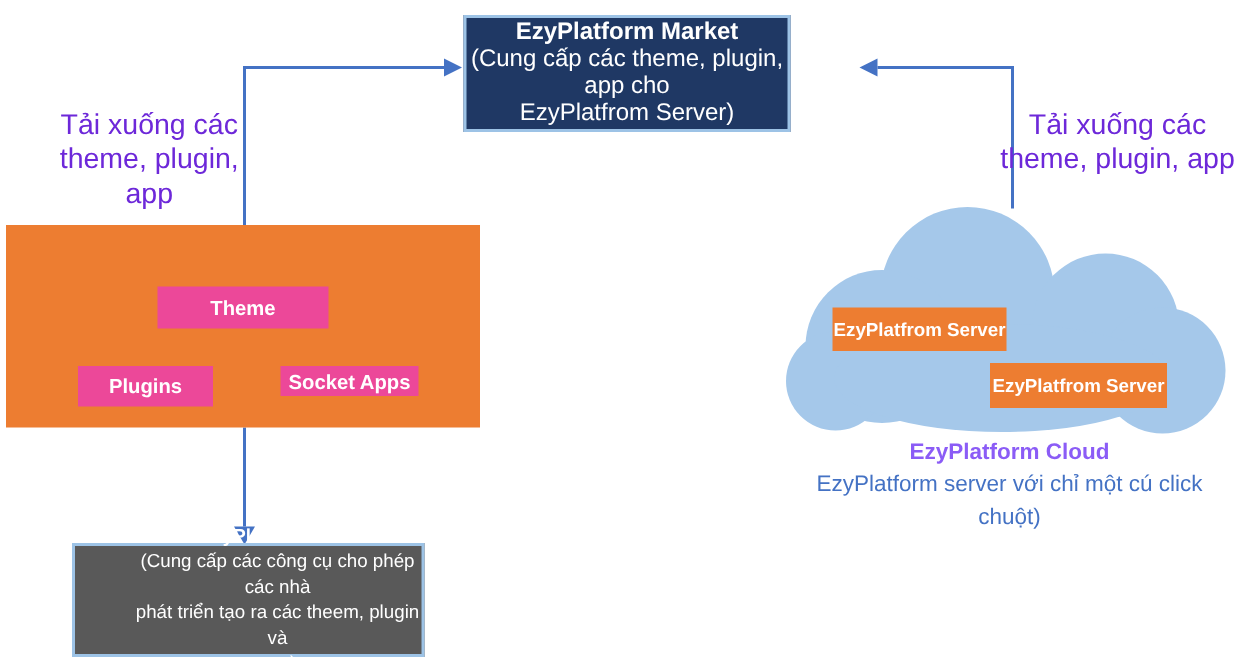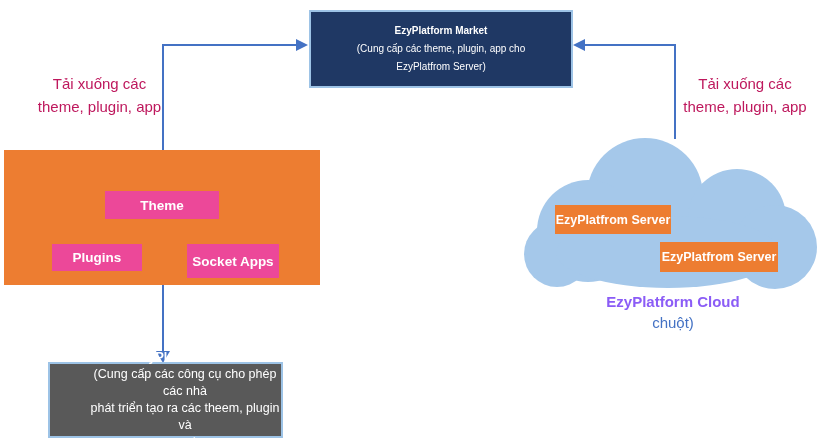--- a/index.html
+++ b/index.html
@@ -2,48 +2,48 @@
 <html><head>
 <meta charset="utf-8">
 <style>
   html,body{margin:0;padding:0;background:#ffffff;}
   body{font-family:"Liberation Sans",sans-serif;}
   #canvas{position:relative;width:825px;height:447px;background:#ffffff;overflow:hidden;}
   .abs{position:absolute;box-sizing:border-box;}
   .center{text-align:center;}
 
   
-  .market-box{left:309px;top:10px;width:264px;height:78px;background:#1F3864;border:2px solid #9DC3E6;
-    color:#fff;display:flex;flex-direction:column;justify-content:center;font-size:10px;line-height:18px;}
+  .market-box{left:309px;top:10px;width:218px;height:78px;background:#1F3864;border:2px solid #9DC3E6;
+    color:#fff;display:flex;flex-direction:column;justify-content:center;font-size:16px;line-height:18px;}
   .market-title{font-weight:bold;}
   .server-box{left:4px;top:150px;width:316px;height:135px;background:#ED7D31;color:#fff;}
   .server-title{left:0;top:158px;width:316px;font-weight:bold;font-size:13.5px;color:#fff;}
   .purple-box{background:#ec4899;color:#fff;font-weight:bold;font-size:13.5px;
     display:flex;align-items:center;justify-content:center;}
   .theme-box{left:105px;top:191px;width:114px;height:28px;}
   .plugins-box{left:52px;top:244px;width:90px;height:27px;}
-  .socket-box{left:187px;top:244px;width:92px;height:34px;}
+  .socket-box{left:187px;top:244px;width:92px;height:20px;}
   .sdk-box{left:48px;top:362px;width:235px;height:76px;background:#595959;border:2px solid #9DC3E6;
     color:#fff;display:flex;flex-direction:column;justify-content:center;font-size:12.5px;line-height:17px;padding-left:39px;}
   .sdk-title{font-weight:bold;}
 
   
   .h-line,.v-line{background:#4472C4;}
   .line-left-h{left:162px;top:44px;width:134px;height:2px;}
   .line-left-v{left:162px;top:44px;width:2px;height:106px;}
   .line-right-h{left:585px;top:44px;width:90px;height:2px;}
   .line-right-v{left:674px;top:44px;width:2px;height:95px;}
   .line-down-v{left:162px;top:285px;width:2px;height:66px;}
   .arrow{width:0;height:0;}
   .arrow-right{left:296px;top:39px;border-top:6px solid transparent;border-bottom:6px solid transparent;border-left:12px solid #4472C4;}
   .arrow-left{left:573px;top:39px;border-top:6px solid transparent;border-bottom:6px solid transparent;border-right:12px solid #4472C4;}
   .arrow-down{left:156px;top:351px;border-left:7px solid transparent;border-right:7px solid transparent;border-top:12px solid #4472C4;}
 
   
-  .side-label{color:#be185d;font-size:15px;line-height:23px;}
+  .side-label{color:#6d28d9;font-size:19px;line-height:23px;}
   .label-left{left:22px;top:72px;width:155px;}
   .label-right{left:665px;top:72px;width:160px;}
   .label-dev{left:38px;top:309px;width:258px;color:#212121;font-size:15px;}
 
   
   .cloud-svg{left:523px;top:135px;width:300px;height:156px;}
   .cloud-server1{left:555px;top:205px;width:116px;height:29px;background:#ED7D31;color:#fff;
     font-weight:bold;font-size:12.5px;display:flex;align-items:center;justify-content:center;}
   .cloud-server2{left:660px;top:242px;width:118px;height:30px;background:#ED7D31;color:#fff;
     font-weight:bold;font-size:12.5px;display:flex;align-items:center;justify-content:center;}
@@ -112,16 +112,17 @@
     </g>
   </svg>
   <div class="abs cloud-server1">
     <span>EzyPlatfrom Server</span>
   </div>
   <div class="abs cloud-server2">
     <span>EzyPlatfrom Server</span>
   </div>
   <div class="abs cloud-caption center">
     <div class="cloud-caption-title">EzyPlatform Cloud</div>
+    <div class="cloud-caption-desc">EzyPlatform server với chỉ một cú click</div>
     <div class="cloud-caption-desc">chuột)</div>
   </div>
 
 </div>
 
 </body></html>

